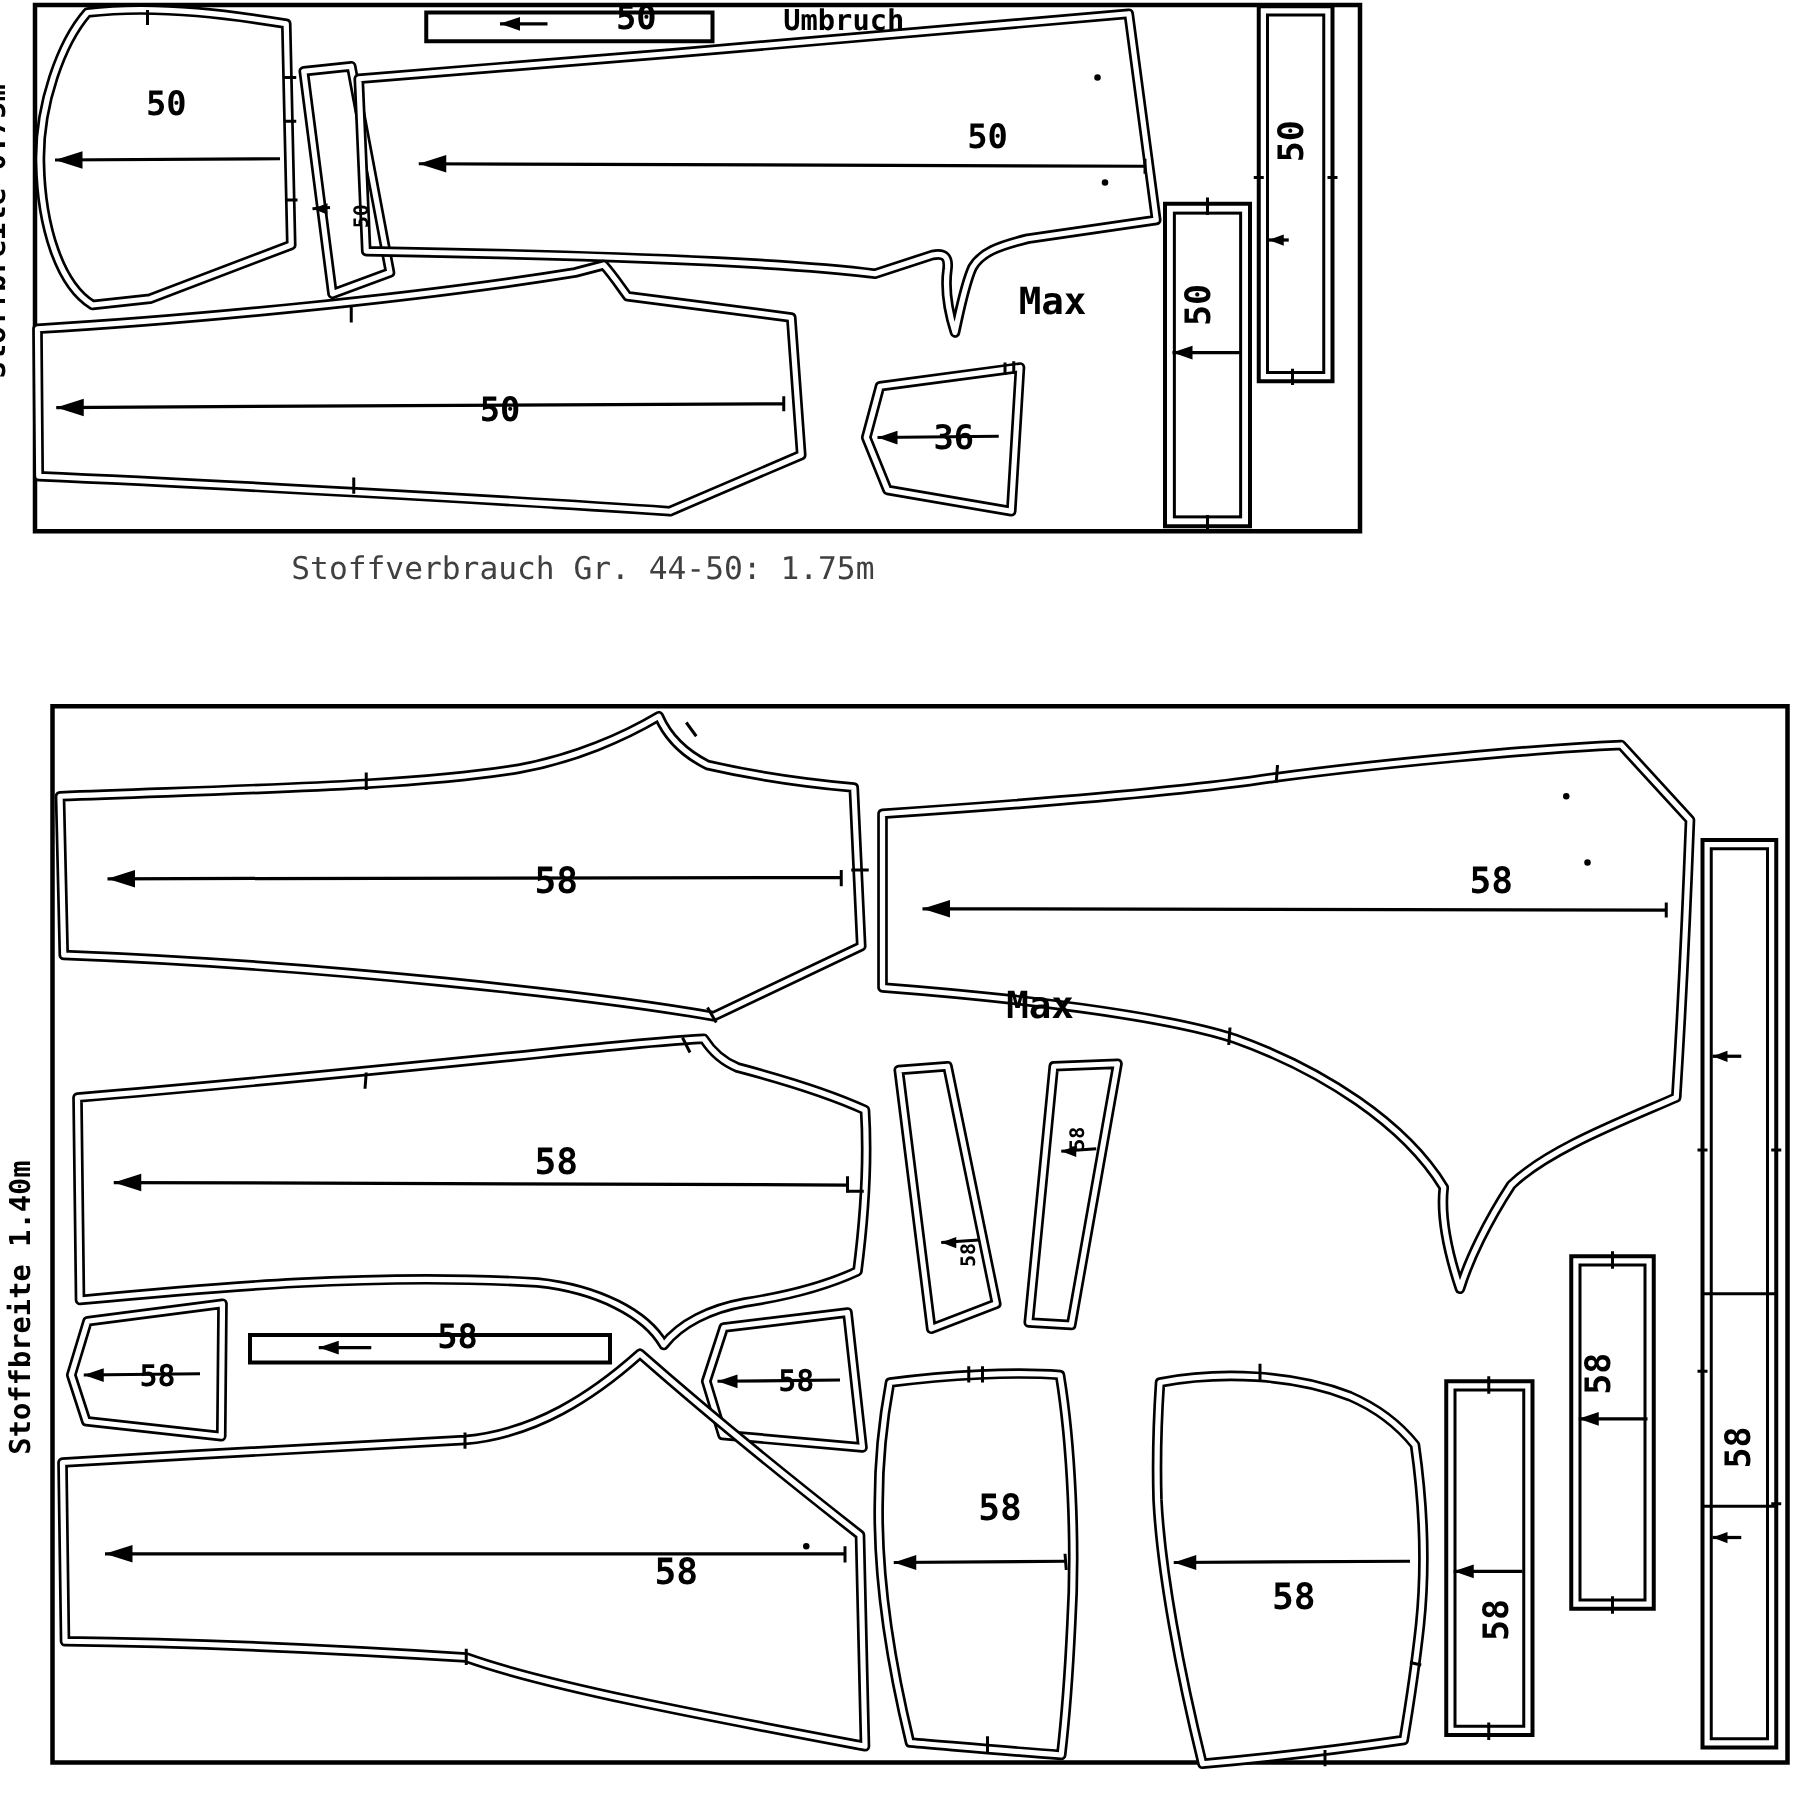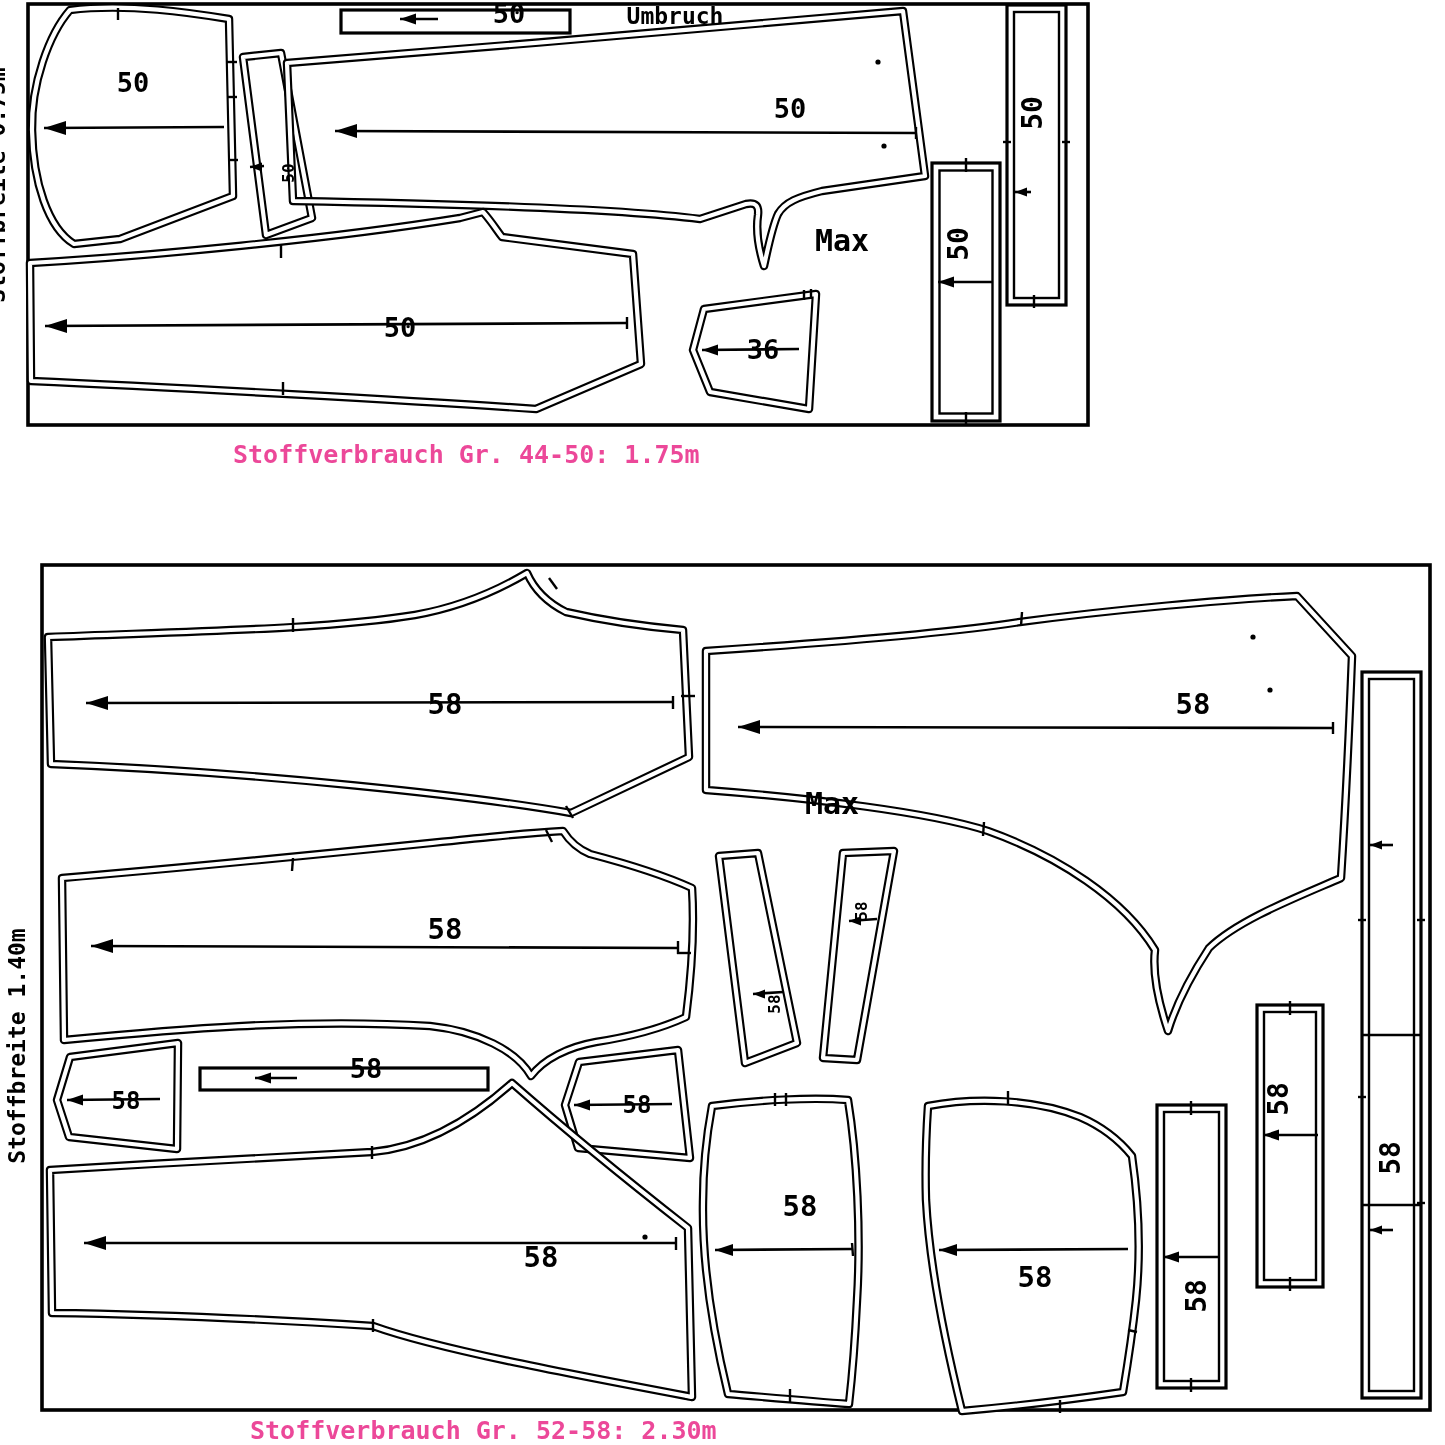--- a/index.html
+++ b/index.html
@@ -12,21 +12,21 @@
   .ln{stroke:#000;stroke-width:2.4;fill:none}
   .ln3{stroke:#000;stroke-width:3.2;fill:none}
   .border{stroke:#000;stroke-width:3.6;fill:none}
   .tick{stroke:#000;stroke-width:2.4}
   .shaft{stroke:#000;stroke-width:2.6}
   .ah{fill:#000;stroke:none}
   .dot{fill:#000;stroke:none}
   text{font-family:"DejaVu Sans Mono",monospace;font-weight:bold;fill:#000;text-anchor:middle}
   .t16{font-size:16px}.t23{font-size:23px}.t24{font-size:24px}.t27{font-size:27px}
   .t28{font-size:28px}.t29{font-size:29px}.t30{font-size:30px}
-  .caption{position:absolute;font-weight:bold;font-size:25px;color:#ec4899;white-space:nowrap}
+  .caption{position:absolute;font-weight:normal;font-size:25px;color:#404040;white-space:nowrap}
   .vtext{position:absolute;font-weight:bold;font-size:23px;color:#000;white-space:nowrap;
          transform:translate(-50%,-50%) rotate(-90deg)}
 </style>
 </head>
 <body>
 
 <div id="stage">
 
   <svg id="drawing" width="1445" height="1445" viewBox="0 0 1445 1445">
 
@@ -271,14 +271,13 @@
       <text class="t28" transform="rotate(-90 1390 1158)" x="1390" y="1168">58</text>
     </g>
   </svg>
 
   <div class="vtext" style="left:-3px;top:185px">Stoffbreite 0.75m</div>
 
   <div class="caption" style="left:233px;top:440px">Stoffverbrauch Gr. 44-50: 1.75m</div>
 
   <div class="vtext" style="left:17px;top:1046px">Stoffbreite 1.40m</div>
 
-  <div class="caption" style="left:250px;top:1416px">Stoffverbrauch Gr. 52-58: 2.30m</div>
 </div>
 
 </body></html>

